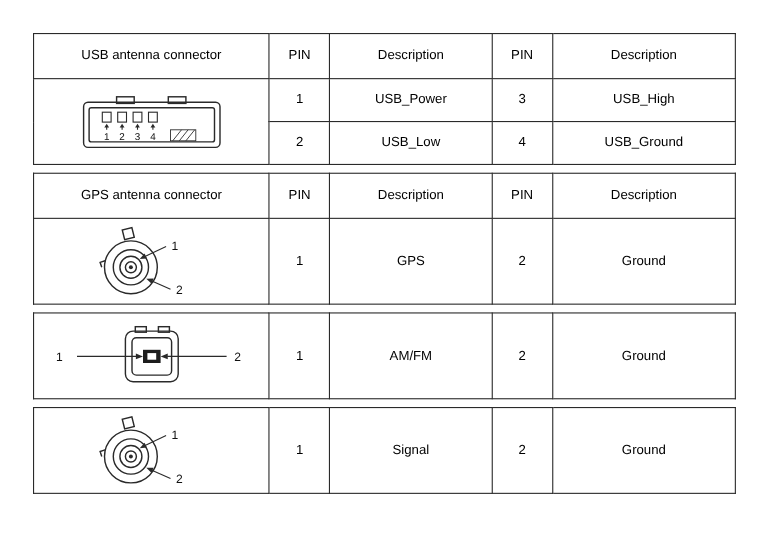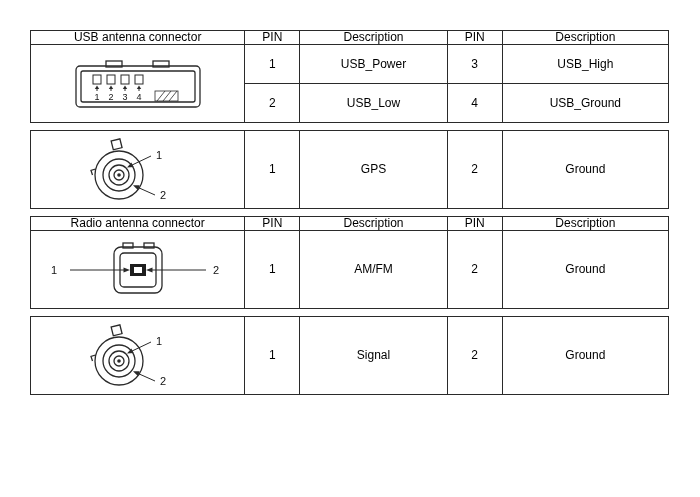--- a/index.html
+++ b/index.html
@@ -24,21 +24,21 @@
     text-align: center;
     vertical-align: middle;
     font-size: 12px;
     padding: 0;
     line-height: 1.1;
   }
   col.c-name  { width: 214px; }
   col.c-pin   { width: 55px;  }
   col.c-desc1 { width: 147px; }
   col.c-desc2 { width: 166px; }
-  tr.hdr { height: 14px; }
+  tr.hdr { height: 41px; }
   tr.r39 { height: 39px; }
   tr.r78 { height: 78px; }
   .diagram-cell svg { display: block; margin: 0 auto; }
 </style>
 </head>
 <body>
 
 <div class="page">
 
   <table class="conn">
@@ -112,20 +112,27 @@
 
   <table class="conn">
     <colgroup>
         <col class="c-name">
         <col class="c-pin">
         <col class="c-desc1">
         <col class="c-pin">
         <col class="c-desc2">
       </colgroup>
     <tbody>
+      <tr class="hdr">
+        <td>GPS antenna connector</td>
+        <td>PIN</td>
+        <td>Description</td>
+        <td>PIN</td>
+        <td>Description</td>
+      </tr>
       <tr class="r78">
         <td class="diagram-cell">
           <svg width="110" height="72" viewBox="0 0 110 72">
             <g fill="none" stroke="#2a2a2a" stroke-width="1.3">
               <rect x="29" y="6" width="9" height="9" transform="rotate(-14 33 10)"></rect>
               <circle cx="36" cy="41" r="24"></circle>
               <circle cx="36" cy="41" r="16"></circle>
               <circle cx="36" cy="41" r="10"></circle>
               <circle cx="36" cy="41" r="5"></circle>
               <path d="M 12.5 35 l -4.5 1.5 l 1.5 4.5"></path>
@@ -155,27 +162,20 @@
 
   <table class="conn">
     <colgroup>
         <col class="c-name">
         <col class="c-pin">
         <col class="c-desc1">
         <col class="c-pin">
         <col class="c-desc2">
       </colgroup>
     <tbody>
-      <tr class="hdr">
-        <td>Radio antenna connector</td>
-        <td>PIN</td>
-        <td>Description</td>
-        <td>PIN</td>
-        <td>Description</td>
-      </tr>
       <tr class="r78">
         <td class="diagram-cell">
           <svg width="190" height="60" viewBox="0 0 190 60">
             <g fill="none" stroke="#2a2a2a" stroke-width="1.3">
               <rect x="80" y="3" width="10" height="5"></rect>
               <rect x="101" y="3" width="10" height="5"></rect>
               <rect x="71" y="7" width="48" height="46" rx="7"></rect>
               <rect x="77" y="13" width="36" height="34" rx="4"></rect>
             </g>
             <rect x="87" y="24" width="16" height="12" fill="#1d1d1d"></rect>

